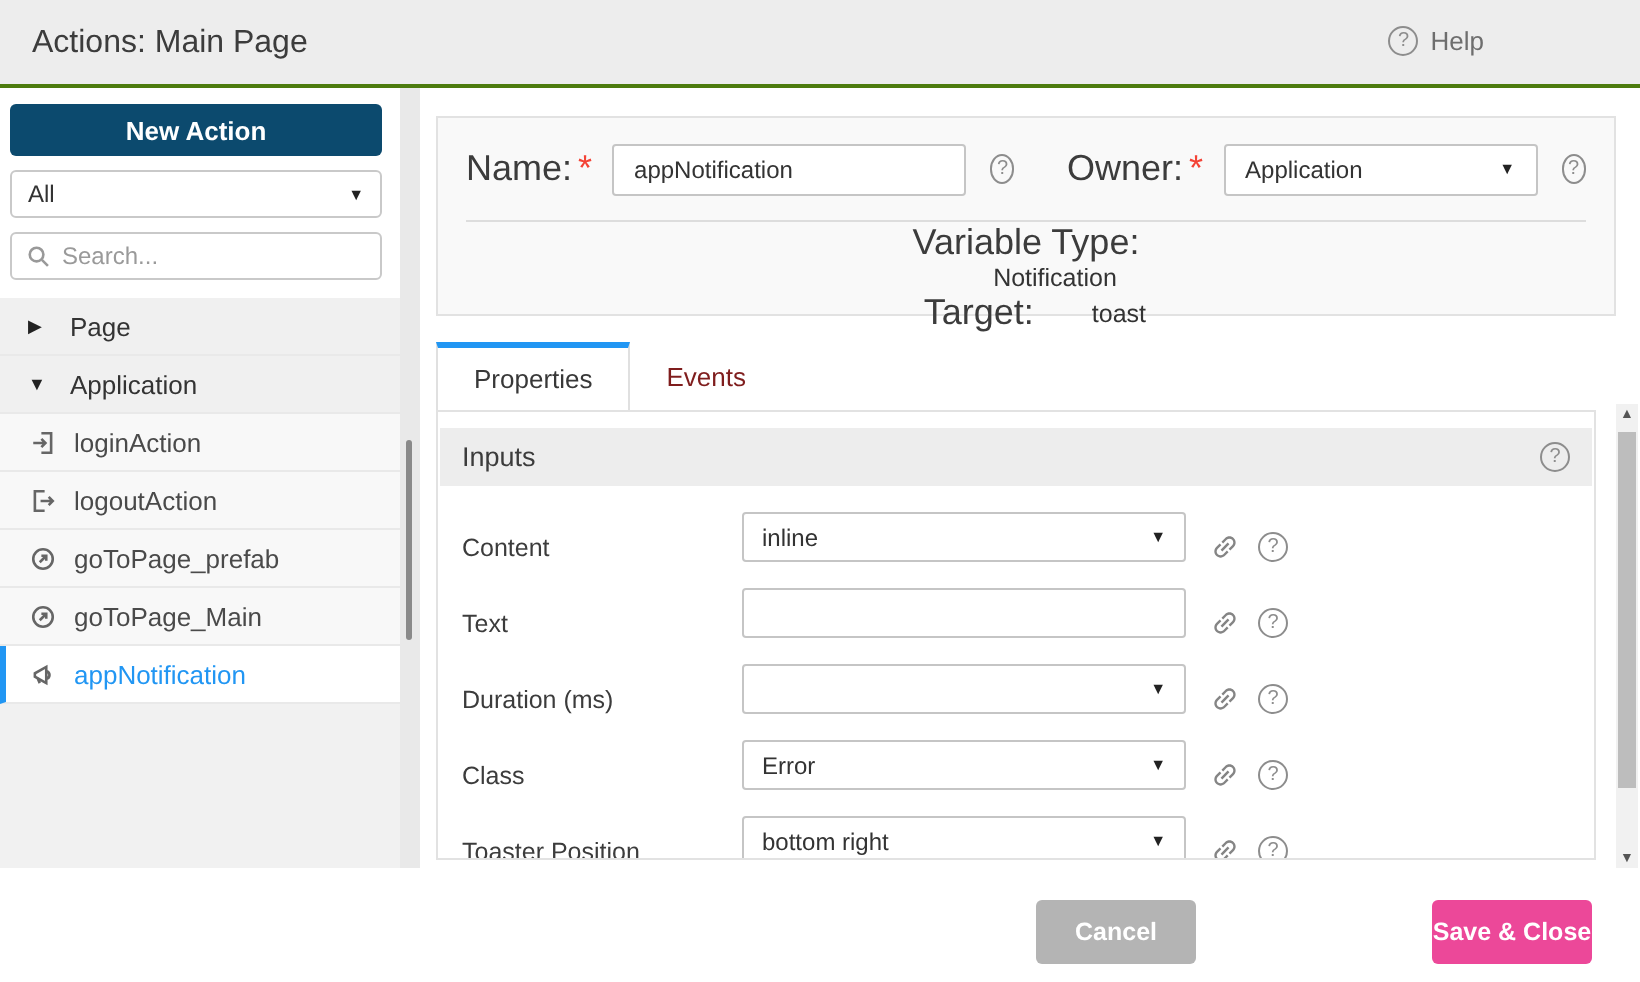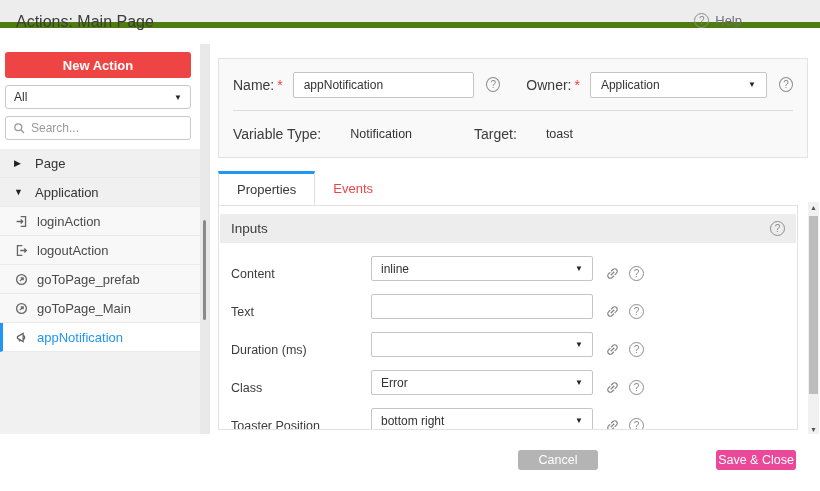--- a/index.html
+++ b/index.html
@@ -1,28 +1,28 @@
 <!DOCTYPE html>
 <html><head>
 <meta charset="utf-8">
 <style>
   * { margin:0; padding:0; box-sizing:border-box; }
   html,body { background:#fff; }
   body { font-family:"Liberation Sans", sans-serif; color:#333; }
   .app { position:relative; width:820px; height:491px; background:#fff; overflow:hidden; }
 
   
-  .header { position:absolute; left:0; top:0; width:820px; height:28px; background:#ededed; border-bottom:6px solid #4d7c0f;padding-left:13px; }
+  .header { position:absolute; left:0; top:0; width:820px; height:44px; background:#ededed; border-bottom:2px solid #4d7c0f;padding-left:13px; }
   .header-title { position:absolute; left:16px; top:13px; font-size:16px; color:#3c3c3c; }
   .help-group { position:absolute; right:78px; top:13px; display:flex; align-items:center; gap:6px; color:#6e6e6e; font-size:13px; cursor:pointer; }
   .qicon { display:inline-flex; align-items:center; justify-content:center; width:15px; height:15px; border:1px solid #8d8d8d; border-radius:50%; font-size:10px; color:#8d8d8d; line-height:1; }
 
   
   .sidebar { position:absolute; left:0; top:44px; width:200px; height:390px; background:#fff; }
-  .btn-new-action { position:absolute; left:5px; top:8px; width:186px; height:26px; background:#ef4444; border:none; border-radius:3px; color:#fff; font-size:13px; font-weight:bold; font-family:inherit; cursor:pointer; }
+  .btn-new-action { position:absolute; left:5px; top:8px; width:186px; height:26px; background:#0c4a6e; border:none; border-radius:3px; color:#fff; font-size:13px; font-weight:bold; font-family:inherit; cursor:pointer; }
   .filter-select { position:absolute; left:5px; top:41px; width:186px; height:24px; background:#fff; border:1px solid #c9c9c9; border-radius:3px; display:flex; align-items:center; padding:0 8px; font-size:12px; cursor:pointer; }
   .filter-select .caret, .ctl-select .caret { margin-left:auto; font-size:8px; color:#222; }
   .search-box { position:absolute; left:5px; top:72px; width:186px; height:24px; background:#fff; border:1px solid #c9c9c9; border-radius:3px; display:flex; align-items:center; padding:0 6px; gap:5px; }
   .search-box input { border:none; outline:none; flex:1; font-size:12px; font-family:inherit; color:#333; background:transparent; min-width:0; }
   .search-box input::placeholder { color:#9a9a9a; }
 
   .tree { position:absolute; left:0; top:105px; width:200px; }
   .tree-row { height:29px; display:flex; align-items:center; gap:9px; padding-left:14px; font-size:13px; border-bottom:1px solid #e9e9e9; cursor:pointer; }
   .tree-row.group { background:#f0f0f0; color:#333; }
   .tree-row.child { background:#f8f8f8; color:#4a4a4a; }
@@ -34,33 +34,33 @@
 
   
   .gutter { position:absolute; left:200px; top:44px; width:10px; height:390px; background:#e9e9e9; }
   .gutter-thumb { position:absolute; left:3px; top:176px; width:3px; height:100px; background:#8a8a8a; border-radius:2px; }
 
   
   .main { position:absolute; left:210px; top:44px; width:610px; height:447px; background:#fff; }
 
   .name-panel { position:absolute; left:8px; top:14px; width:590px; height:100px; background:#f9f9f9; border:1px solid #e2e2e2; }
   .np-row1 { position:absolute; left:14px; right:14px; top:0; height:52px; display:flex; align-items:center; border-bottom:1px solid #ddd; }
-  .np-row2 { position:absolute; left:14px; right:14px; top:52px; height:46px; display:flex; align-items:center; }
-  .lbl { font-size:14px; color:#3c3c3c; }
+  .np-row2 { position:absolute; left:14px; right:14px; top:52px; height:46px; display:flex; align-items:center;flex-direction:column; }
+  .lbl { font-size:18px; color:#3c3c3c; }
   .req { color:#f44336; margin-left:3px; }
   .name-input { width:195px; height:26px; border:1px solid #c5c5c5; border-radius:2px; margin-left:10px; padding:0 10px; font-size:12px; font-family:inherit; color:#333; background:#fff; outline:none; }
   .owner-select { width:190px; height:26px; border:1px solid #c5c5c5; border-radius:2px; margin-left:10px; background:#fff; display:flex; align-items:center; padding:0 10px; font-size:12px; cursor:pointer; }
   .np-help { margin-left:12px; }
   .np-owner-lbl { margin-left:26px; }
   .np-val { margin-left:29px; font-size:12.5px; color:#333; }
   .np-target { margin-left:auto; margin-right:220px; display:flex; align-items:center; }
 
   
   .tabbar { position:absolute; left:8px; top:127px; height:34px; display:flex; }
-  .tab { height:34px; display:flex; align-items:center; justify-content:center; padding:0 18px; font-size:13px; cursor:pointer; color:#ef4444; }
+  .tab { height:34px; display:flex; align-items:center; justify-content:center; padding:0 18px; font-size:13px; cursor:pointer; color:#7f1d1d; }
   .tab.active { background:#fff; color:#383838; border-top:3px solid #2196f3; border-left:1px solid #e0e0e0; border-right:1px solid #e0e0e0; }
 
   
   .prop-panel { position:absolute; left:8px; top:161px; width:580px; height:225px; background:#fff; border:1px solid #e2e2e2; overflow:hidden; }
   .inputs-bar { position:absolute; left:1px; right:1px; top:8px; height:29px; background:#ededed; display:flex; align-items:center; padding:0 11px; }
   .inputs-title { font-size:13.5px; color:#3c3c3c; }
   .inputs-bar .qicon { margin-left:auto; cursor:pointer; }
   .rows { position:absolute; left:0; right:0; top:37px; }
   .prow { height:38px; display:flex; align-items:flex-end; padding-left:12px; }
   .prow .plabel { width:140px; font-size:12.5px; color:#3c3c3c; }
@@ -72,21 +72,21 @@
   .prow .qicon { margin-left:9px; cursor:pointer; }
 
   
   .vscroll { position:absolute; left:598px; top:158px; width:11px; height:234px; background:#f1f1f1; }
   .vs-arrow { position:absolute; left:0; width:11px; height:12px; font-size:7px; color:#555; text-align:center; line-height:12px; cursor:pointer; }
   .vs-up { top:0; } .vs-down { bottom:0; }
   .vs-thumb { position:absolute; left:1px; top:14px; width:9px; height:178px; background:#bdbdbd; cursor:pointer; }
 
   
   .footer { position:absolute; left:0; top:434px; width:820px; height:57px; background:#fff; }
-  .fbtn { position:absolute; top:16px; height:20px; border:none; border-radius:3px; color:#fff; font-size:12.5px; font-weight:normal; font-family:inherit; cursor:pointer; }
+  .fbtn { position:absolute; top:16px; height:32px; border:none; border-radius:3px; color:#fff; font-size:12.5px; font-weight:bold; font-family:inherit; cursor:pointer; }
   .btn-cancel { left:518px; width:80px; background:#b4b4b4; }
   .btn-save { left:619px; width:79px; background:#7d7d7d; }
   .btn-saveclose { left:716px; width:80px; background:#ec4899; }
 </style>
 </head>
 <body>
 
 <div class="app">
 
   <div class="header">

